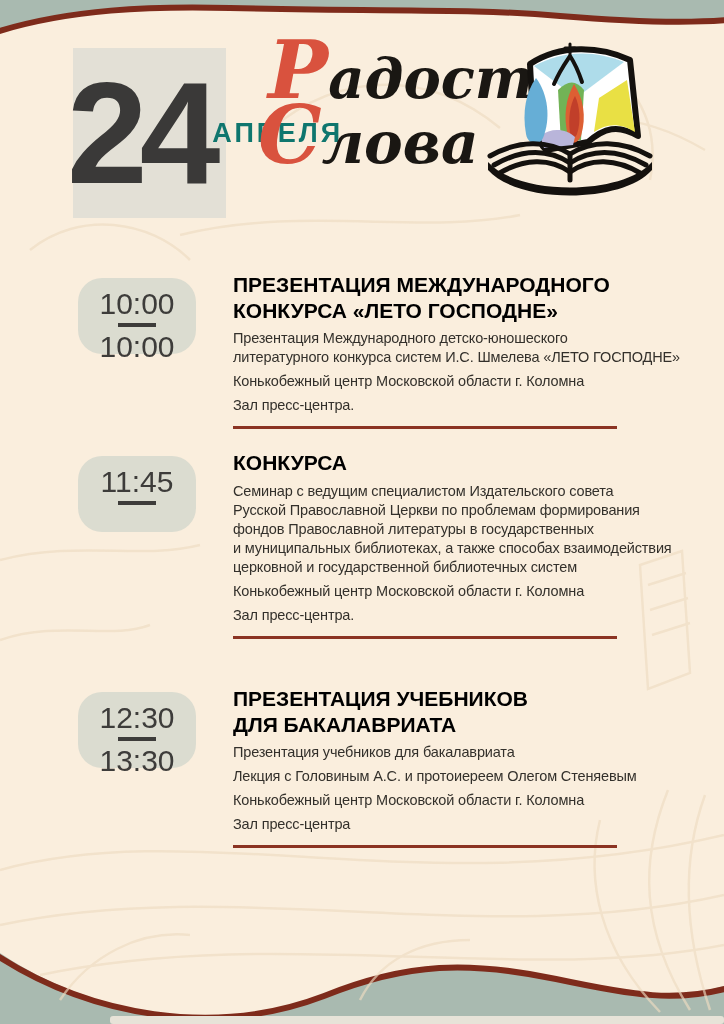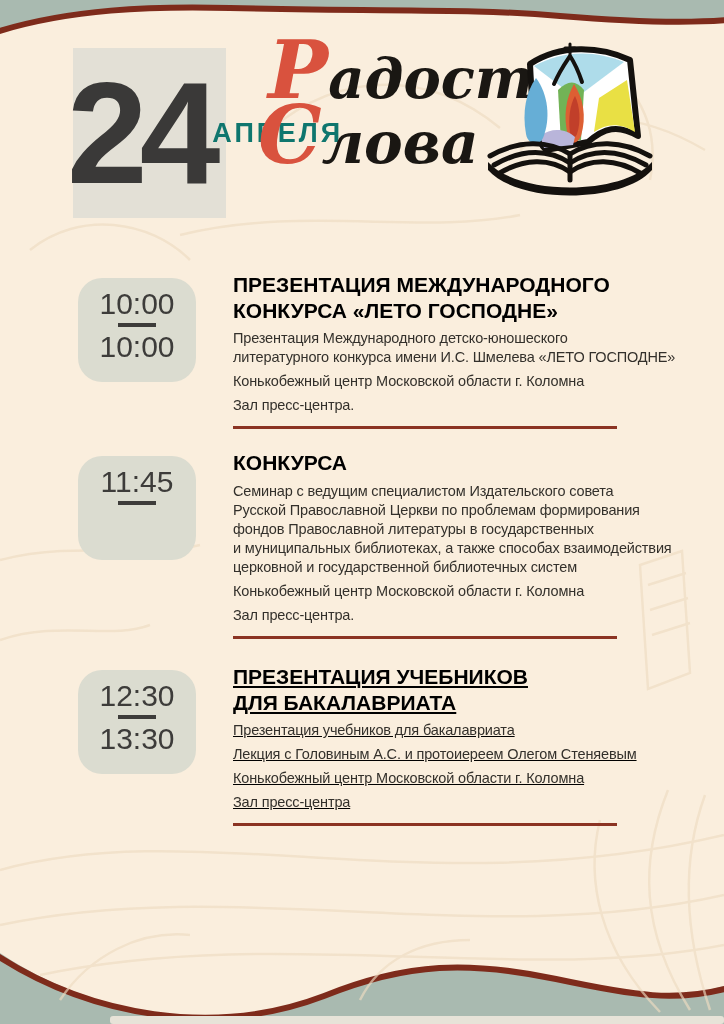--- a/index.html
+++ b/index.html
@@ -28,21 +28,21 @@
   .logo-text{position:absolute; left:258px; top:38px; width:270px; color:#1a1713;
     font-family:"DejaVu Serif", serif; font-style:italic; font-weight:700; line-height:1;}
   .logo-line1{position:absolute; left:10px; top:12px; font-size:56px;}
   .logo-line2{position:absolute; left:0px;  top:76px; font-size:58px;}
   .logo-initial{color:#d9523e; font-size:80px; line-height:0;}
   .logo-icon{position:absolute; left:478px; top:38px;}
 
   
   .event{position:absolute; left:78px; width:600px;}
   .chip{
-    position:absolute; left:0; top:6px; width:118px; height:104px;
+    position:absolute; left:0; top:6px; width:118px; height:76px;
     background:#dbdcd0; border-radius:24px; text-align:center; box-sizing:border-box; padding-top:9px;
   }
   .chip .t{font-size:30px; color:#3d3c3a; line-height:1.1;}
   .chip .dash{width:38px; height:4px; background:#3d3c3a; margin:3px auto;}
 
   .content{margin-left:155px; width:475px;}
   .evt-title{
     margin:0 0 6px 0; font-size:21px; line-height:1.22; font-weight:800;
     color:#000000; white-space:pre-line;
   }
@@ -127,21 +127,21 @@
   <section class="event" style="top:272px;">
     <div class="chip">
       <div class="t">10:00</div>
       <div class="dash"></div>
       <div class="t">10:00</div>
     </div>
     <div class="content">
       <h2 class="evt-title">ПРЕЗЕНТАЦИЯ МЕЖДУНАРОДНОГО
 КОНКУРСА «ЛЕТО ГОСПОДНЕ»</h2>
       <p class="desc">Презентация Международного детско-юношеского
-литературного конкурса имени И.С. Шмелева «ЛЕТО ГОСПОДНЕ»</p>
+литературного конкурса систем И.С. Шмелева «ЛЕТО ГОСПОДНЕ»</p>
       <p class="venue">Конькобежный центр Московской области г. Коломна</p>
       <p class="hall">Зал пресс-центра.</p>
       <div class="rule"></div>
     </div>
   </section>
 
   <section class="event" style="top:450px;">
     <div class="chip">
       <div class="t">11:45</div>
       <div class="dash"></div>
@@ -152,21 +152,21 @@
 Русской Православной Церкви по проблемам формирования
 фондов Православной литературы в государственных
 и муниципальных библиотеках, а также способах взаимодействия
 церковной и государственной библиотечных систем</p>
       <p class="venue">Конькобежный центр Московской области г. Коломна</p>
       <p class="hall">Зал пресс-центра.</p>
       <div class="rule"></div>
     </div>
   </section>
 
-  <section class="event" style="top:664px;text-decoration:underline;">
+  <section class="event" style="top:686px;">
     <div class="chip">
       <div class="t">12:30</div>
       <div class="dash"></div>
       <div class="t">13:30</div>
     </div>
     <div class="content">
       <h2 class="evt-title title-narrow">ПРЕЗЕНТАЦИЯ УЧЕБНИКОВ
 ДЛЯ БАКАЛАВРИАТА</h2>
       <p class="desc">Презентация учебников для бакалавриата</p>
       <p class="desc">Лекция с Головиным А.С. и протоиереем Олегом Стеняевым</p>

